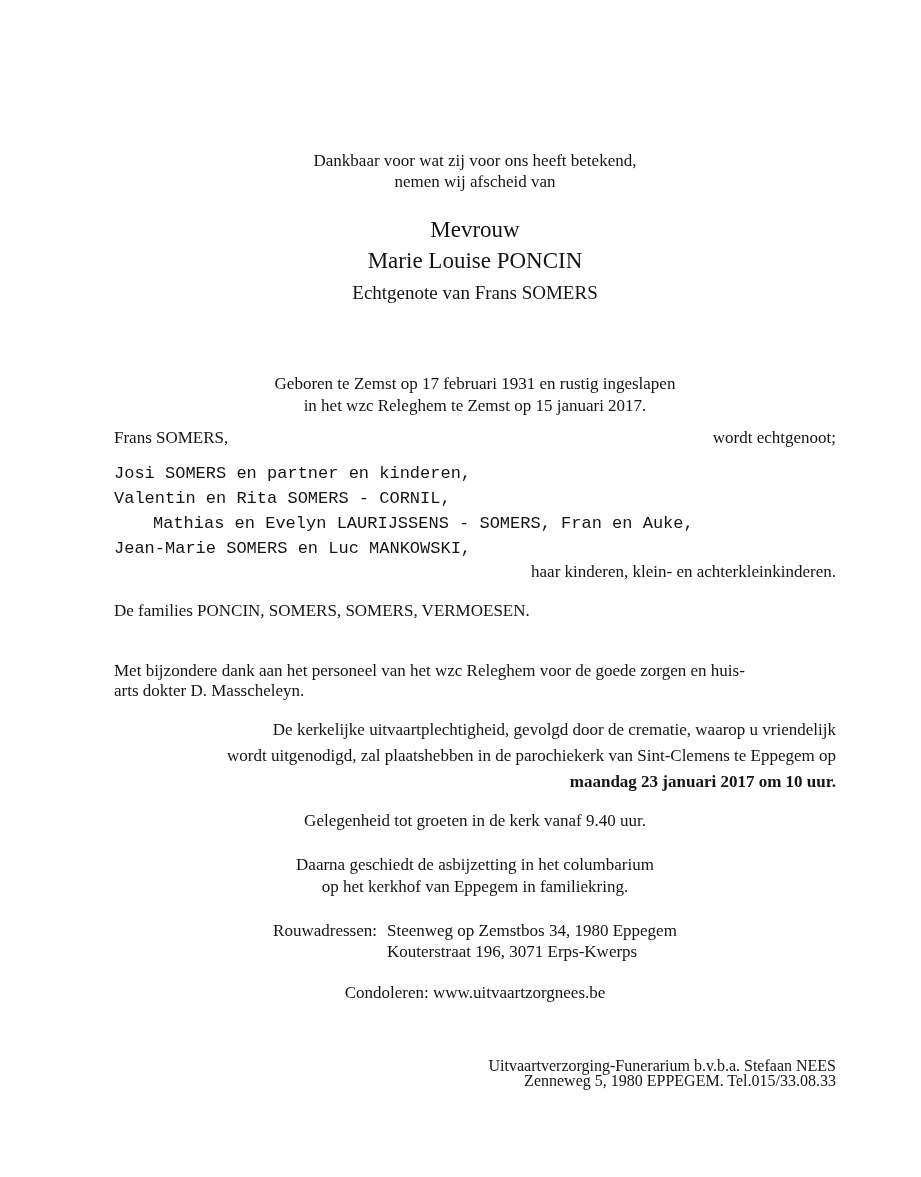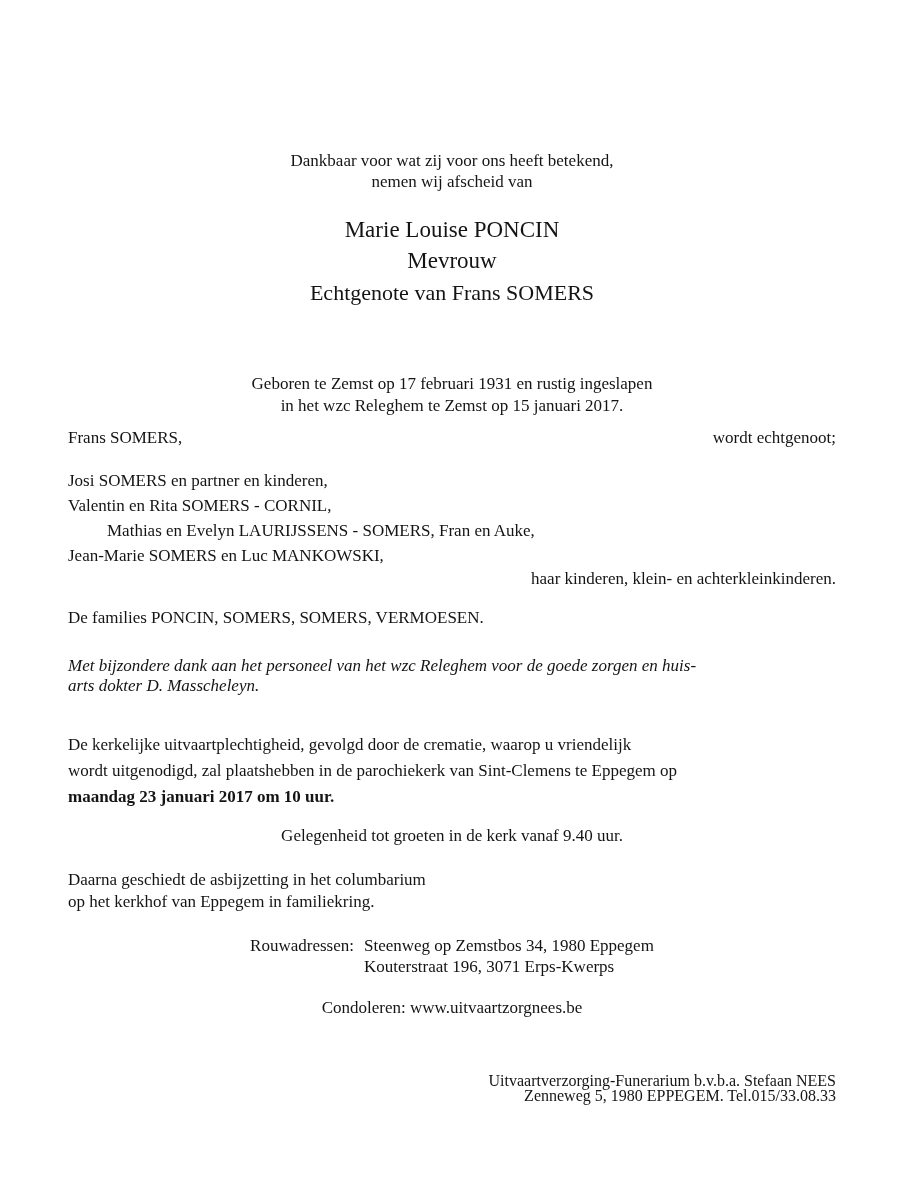--- a/index.html
+++ b/index.html
@@ -9,56 +9,56 @@
     height: 1177px;
     font-family: "Liberation Serif", "DejaVu Serif", serif;
     color: #141414;
     font-size: 17px;
     overflow: hidden;
   }
   .page {
     width: 921px;
     height: 999px;
     background: #ffffff;
-    padding: 150px 85px 0 68px;
+    padding: 150px 85px 0 114px;
   }
 
   .intro { text-align: center; line-height: 21px; }
 
   .title-block { margin-top: 22px; text-align: center; }
   .title-lg { font-size: 23px; line-height: 31px; }
-  .title-md { font-size: 22px; line-height: 33px; }
+  .title-md { font-size: 19px; line-height: 33px; }
 
   .life { margin-top: 64px; text-align: center; line-height: 22px; }
 
   .announcement { margin-top: 48px; line-height: 21px; }
 
   .spouse-row {
     margin-top: 10px;
     display: flex;
     justify-content: space-between;
     line-height: 21px;
   }
 
-  .family-list { margin-top: 20px; }
+  .family-list { margin-top: 13px; font-family: Liberation Mono, monospace; }
   .family-list p { line-height: 25px; }
   .family-list p.indent { padding-left: 39px; }
 
   .family-relation { text-align: right; line-height: 21px; }
 
   .families-line { margin-top: 18px; line-height: 21px; }
 
-  .thanks { margin-top: 28px; line-height: 20px; font-style: italic; }
+  .thanks { margin-top: 40px; line-height: 20px; }
 
-  .ceremony { margin-top: 36px; text-align: left; line-height: 26px; }
+  .ceremony { margin-top: 16px; text-align: right; line-height: 26px; }
   .bold { font-weight: bold; }
 
   .greeting { margin-top: 15px; text-align: center; line-height: 21px; }
 
-  .columbarium { margin-top: 23px; text-align: left; line-height: 22px; }
+  .columbarium { margin-top: 23px; text-align: center; line-height: 22px; }
 
   .addresses {
     margin-top: 22px;
     display: flex;
     justify-content: center;
     line-height: 21px;
   }
   .addresses .label { margin-right: 10px; white-space: nowrap; }
   .addresses .addr-lines p { line-height: 21px; }
 
@@ -75,22 +75,22 @@
 <body>
 
 <div class="page">
 
   <div class="intro">
     <p>Dankbaar voor wat zij voor ons heeft betekend,</p>
     <p>nemen wij afscheid van</p>
   </div>
 
   <div class="title-block">
+    <div class="title-lg">Mevrouw</div>
     <div class="title-lg">Marie Louise PONCIN</div>
-    <div class="title-lg">Mevrouw</div>
     <div class="title-md">Echtgenote van Frans SOMERS</div>
   </div>
 
   <div class="life">
     <p>Geboren te Zemst op 17 februari 1931 en rustig ingeslapen</p>
     <p>in het wzc Releghem te Zemst op 15 januari 2017.</p>
   </div>
 
 
   <div class="spouse-row">

